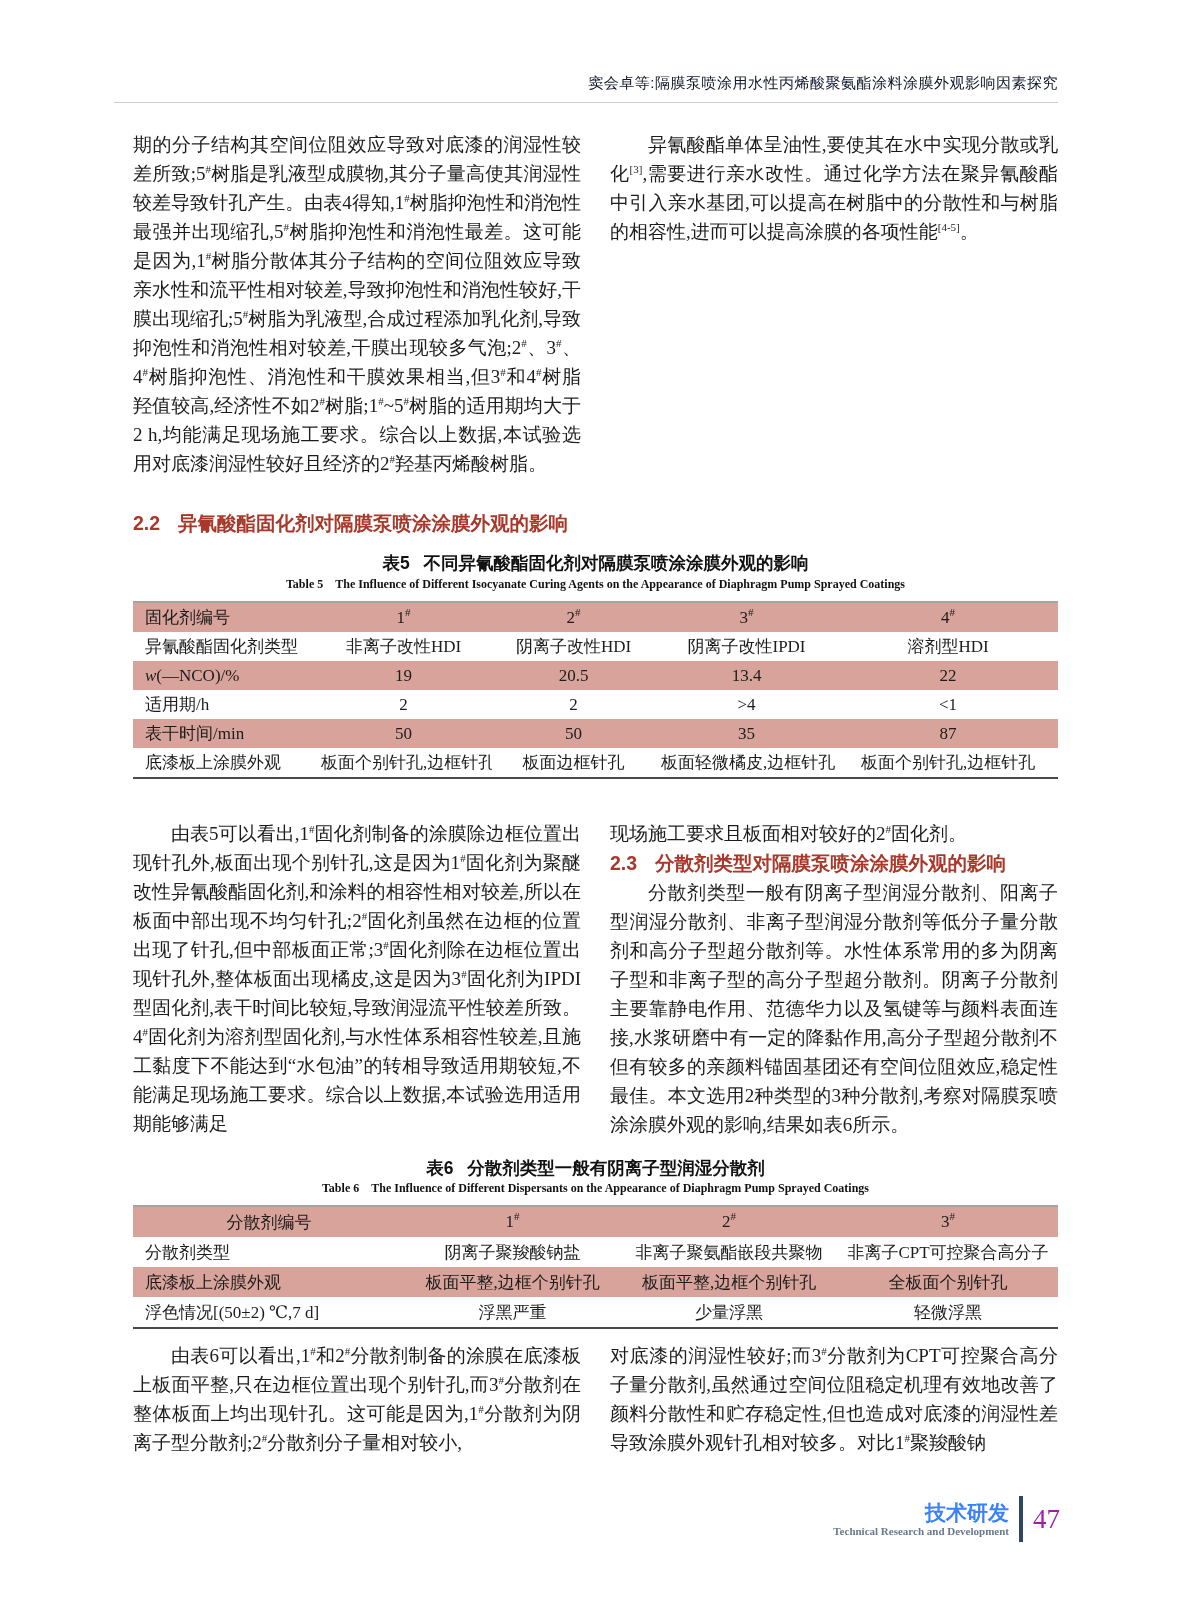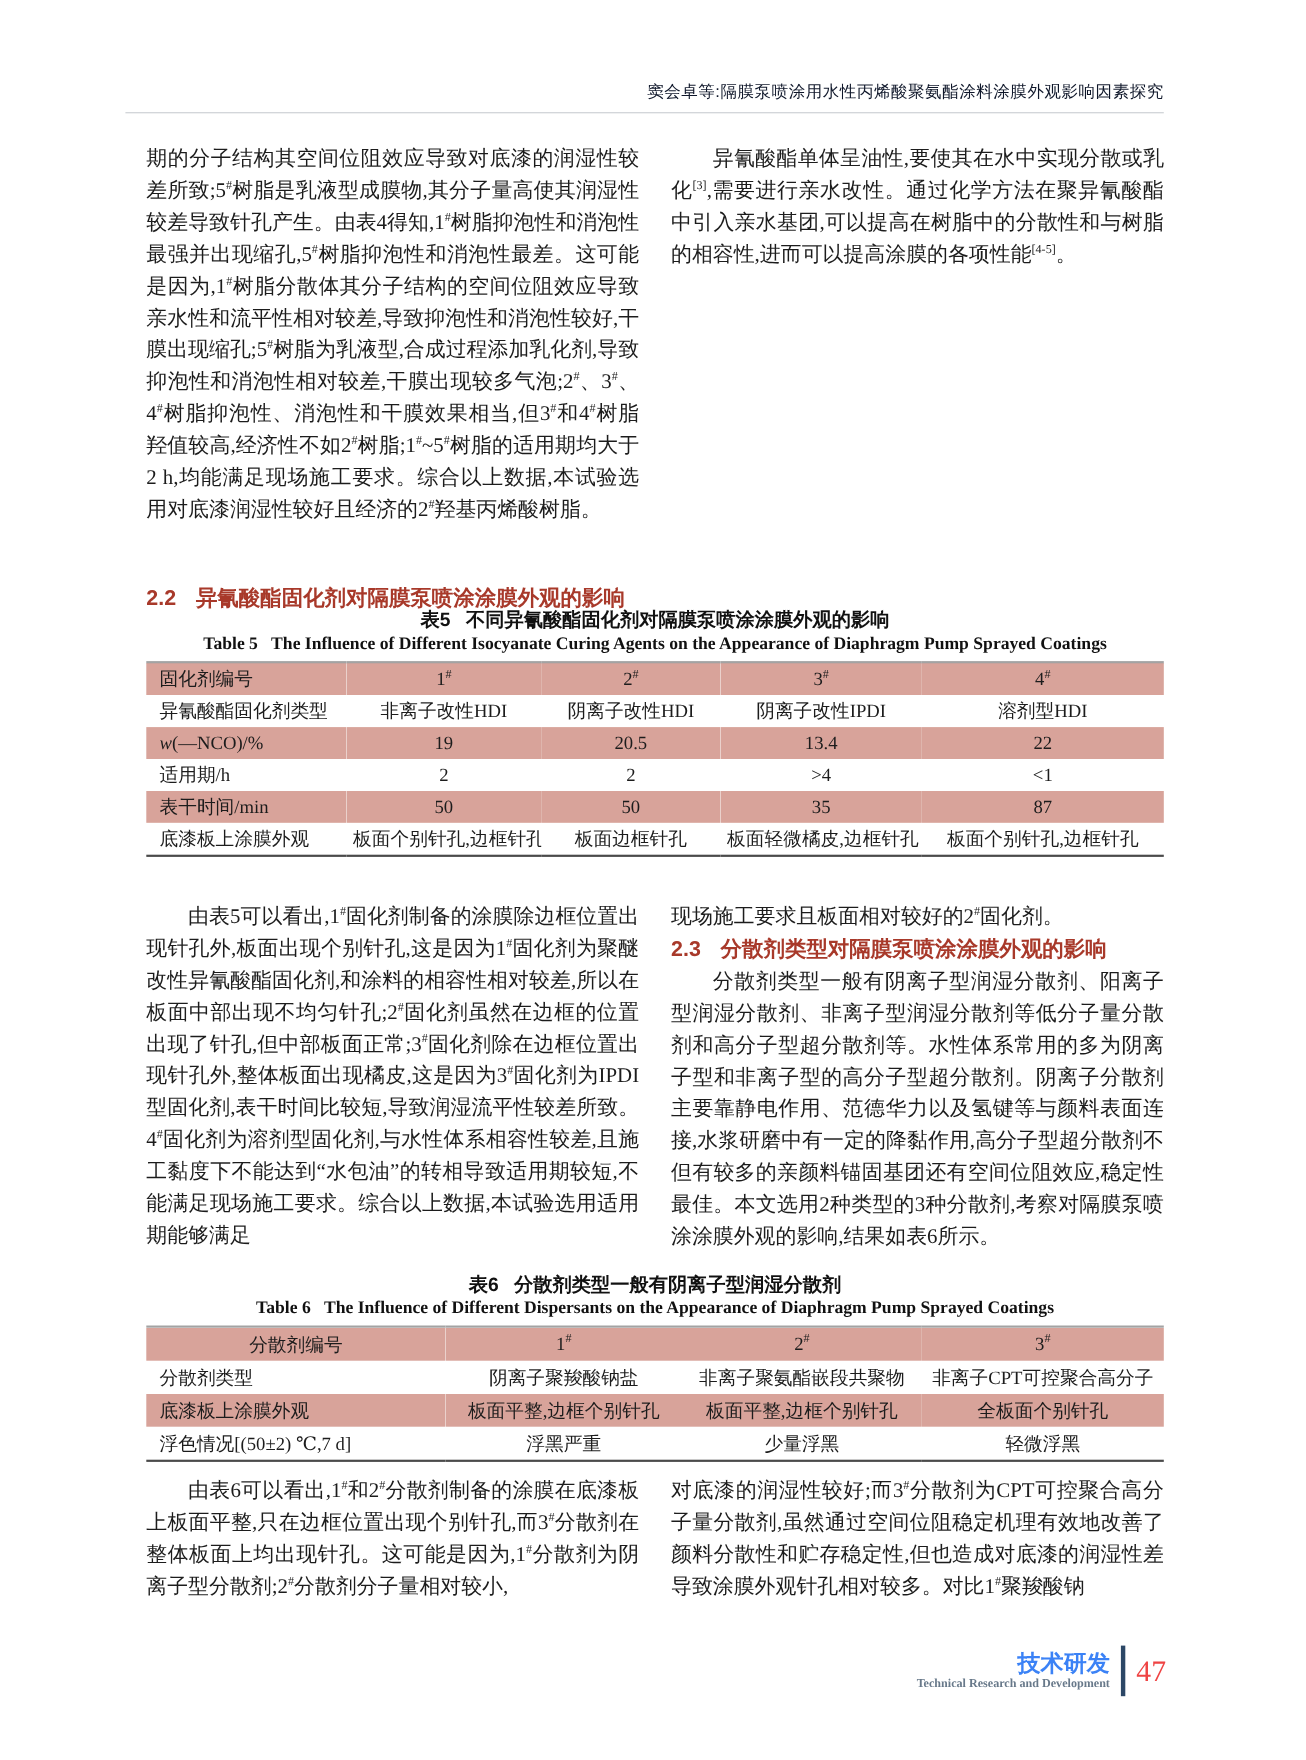--- a/index.html
+++ b/index.html
@@ -6,36 +6,36 @@
   .page{position:relative;width:1187px;height:1600px;background:#ffffff;overflow:hidden;
         font-family:"Liberation Serif","DejaVu Serif",serif;color:#1c1c1c;}
   .abs{position:absolute;}
 
   
   .running-head{top:74px;left:0;right:129px;text-align:right;font-size:15px;color:#0f172a;
         font-family:"Liberation Sans","DejaVu Sans",sans-serif;letter-spacing:.5px;}
   .head-rule{top:102px;left:114px;width:944px;height:1px;background:#c9cdd1;}
 
   
-  .col-l{left:133px;width:448px;margin-top:21px;}
+  .col-l{left:133px;width:448px;}
   .col-r{left:610px;width:448px;}
   .body-text{font-size:19px;line-height:29px;text-align:justify;margin:0;}
   .indent{text-indent:2em;}
   sup{font-size:11px;vertical-align:super;line-height:0;}
 
   
   .sec-head{font-family:"Liberation Sans","DejaVu Sans",sans-serif;font-weight:bold;
         color:#a8392a;font-size:19.5px;line-height:30px;}
   .sec-head .num{margin-right:18px;}
 
   
   .cap{left:133px;width:925px;text-align:center;}
   .cap-cn{font-family:"Liberation Sans","DejaVu Sans",sans-serif;font-weight:bold;font-size:17.5px;color:#111;}
   .cap-cn .cap-lbl{margin-right:14px;text-align:center;}
-  .cap-en{font-family:"Liberation Serif","DejaVu Serif",serif;font-weight:bold;font-size:16px;color:#111;}
+  .cap-en{font-family:"Liberation Serif","DejaVu Serif",serif;font-weight:bold;font-size:12px;color:#111;}
   .cap-en .cap-lbl{margin-right:12px;}
 
   
   .data-table{left:133px;width:925px;border-collapse:collapse;table-layout:fixed;
         border-top:2px solid #a3a3a3;border-bottom:2px solid #4a4a4a;
         font-size:17px;}
   .data-table td{padding:0 6px;text-align:center;overflow:hidden;white-space:nowrap;}
   .data-table td.lbl{text-align:left;padding-left:12px;}
   .data-table td.lbl-c{text-align:center;}
   .t5 td{height:29px;}
@@ -43,21 +43,21 @@
   .data-table tr:nth-child(odd){background:#d8a39a;}
 
   
   .footer{top:1496px;right:127px;display:flex;align-items:center;}
   .footer-labels{text-align:right;margin-right:10px;}
   .footer-cn{font-family:"Liberation Sans","DejaVu Sans",sans-serif;font-weight:bold;
         font-size:21px;line-height:24px;color:#3b82f6;}
   .footer-en{font-family:"Liberation Serif","DejaVu Serif",serif;font-weight:bold;
         font-size:11px;color:#68798a;}
   .footer-bar{width:4px;height:46px;background:#2c4766;margin-right:10px;}
-  .footer-page{font-size:27px;color:#ef4444;font-family:"Liberation Serif","DejaVu Serif",serif;text-align:center;}
+  .footer-page{font-size:27px;color:#a21caf;font-family:"Liberation Serif","DejaVu Serif",serif;text-align:center;}
 </style>
 </head>
 <body>
 
 <div class="page">
 
   <div class="abs running-head">窦会卓等:隔膜泵喷涂用水性丙烯酸聚氨酯涂料涂膜外观影响因素探究</div>
   <div class="abs head-rule"></div>
 
   <div class="abs col-l body-text" style="top:130px;">期的分子结构其空间位阻效应导致对底漆的润湿性较差所致;5<sup>#</sup>树脂是乳液型成膜物,其分子量高使其润湿性较差导致针孔产生。由表4得知,1<sup>#</sup>树脂抑泡性和消泡性最强并出现缩孔,5<sup>#</sup>树脂抑泡性和消泡性最差。这可能是因为,1<sup>#</sup>树脂分散体其分子结构的空间位阻效应导致亲水性和流平性相对较差,导致抑泡性和消泡性较好,干膜出现缩孔;5<sup>#</sup>树脂为乳液型,合成过程添加乳化剂,导致抑泡性和消泡性相对较差,干膜出现较多气泡;2<sup>#</sup>、3<sup>#</sup>、4<sup>#</sup>树脂抑泡性、消泡性和干膜效果相当,但3<sup>#</sup>和4<sup>#</sup>树脂羟值较高,经济性不如2<sup>#</sup>树脂;1<sup>#</sup>~5<sup>#</sup>树脂的适用期均大于2 h,均能满足现场施工要求。综合以上数据,本试验选用对底漆润湿性较好且经济的2<sup>#</sup>羟基丙烯酸树脂。</div>

